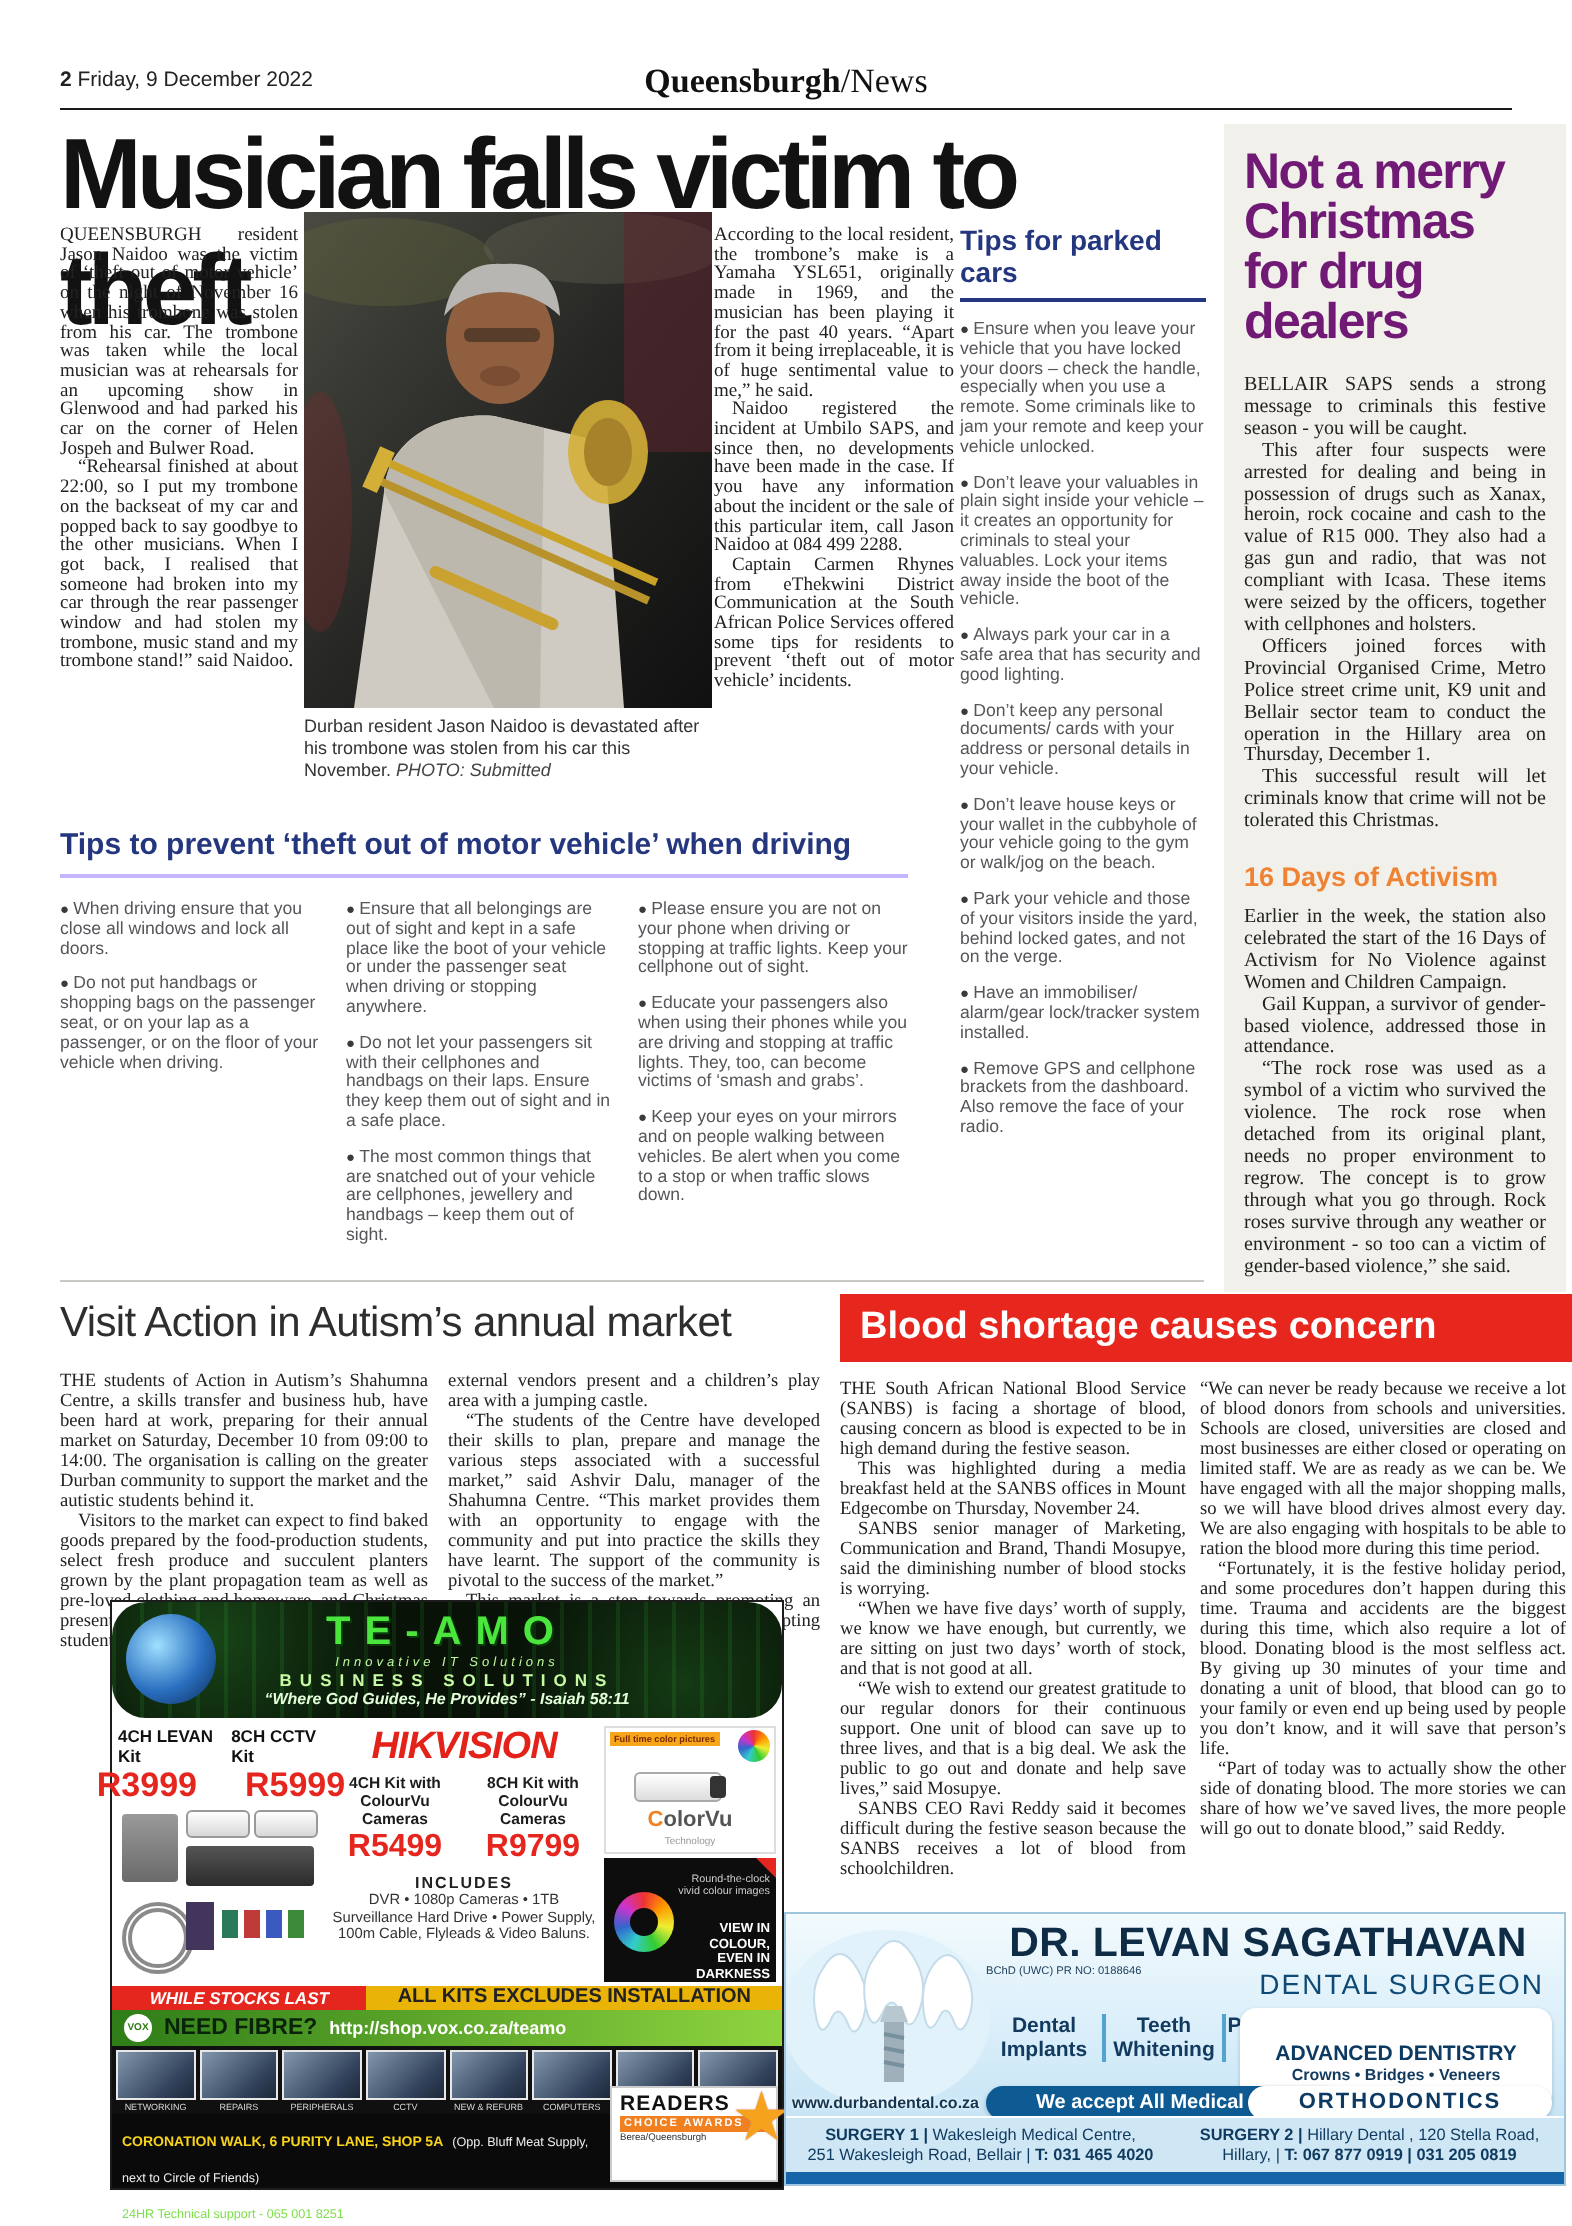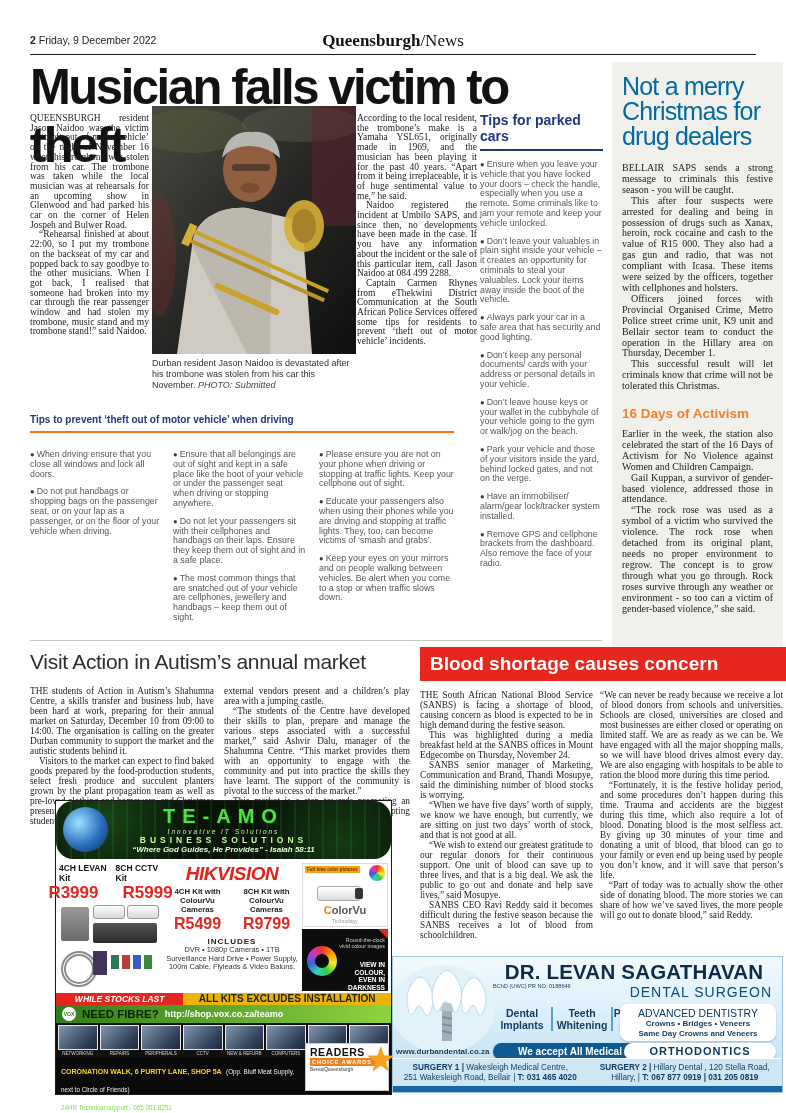--- a/index.html
+++ b/index.html
@@ -27,27 +27,27 @@
   .sp{margin:0;font-size:10px;line-height:10.9px;text-align:justify;color:#222;}
   .sp + .sp{text-indent:9px;}
 
   
   .tip{margin:0 0 8px 0;font-family:"Liberation Sans",sans-serif;font-size:8.8px;
        line-height:9.8px;color:#55565a;}
   .tip::before{content:"● ";color:#3a3a3a;font-size:7.5px;}
 
   .tips-head{font-family:"Liberation Sans",sans-serif;font-weight:900;font-size:14px;
              color:#23367e;padding-bottom:5px;border-bottom:2px solid #23367e;margin-bottom:9px;}
-  .drive-head{font-family:"Liberation Sans",sans-serif;font-weight:900;font-size:10px;
-              color:#23367e;padding-bottom:6px;border-bottom:2px solid #f97316;}
+  .drive-head{font-family:"Liberation Sans",sans-serif;font-weight:900;font-size:15px;
+              color:#23367e;padding-bottom:6px;border-bottom:2px solid #c4b5fd;}
 
   
   .sidebar{background:#f1f0ea;padding:12px 10px;}
-  .sb-head{font-family:"Liberation Sans",sans-serif;font-weight:400;font-size:25px;
-           line-height:25px;letter-spacing:-.8px;color:#0369a1;margin:0 0 14px 0;}
+  .sb-head{font-family:"Liberation Sans",sans-serif;font-weight:700;font-size:25px;
+           line-height:25px;letter-spacing:-.8px;color:#701a75;margin:0 0 14px 0;}
   .activism-head{font-family:"Liberation Sans",sans-serif;font-weight:900;font-size:13.5px;
                  color:#f08233;margin:14px 0 8px 0;}
 
   .autism-head{font-family:"Liberation Sans",sans-serif;font-weight:400;font-size:21px;
                color:#2e2e2e;letter-spacing:-.3px;}
   .blood-banner{background:#e7261e;color:#fff;font-family:"Liberation Sans",sans-serif;
                 font-weight:600;font-size:19px;line-height:34px;padding-left:10px;}
   .caption{font-family:"Liberation Sans",sans-serif;font-size:9px;line-height:11px;color:#333;}
   .caption i{color:#444;}
   .thin-rule{border-bottom:1px solid #c8c8c4;}
@@ -98,21 +98,21 @@
 
   
   .dental{background:linear-gradient(180deg,#f2fafd 0%,#d9eefa 45%,#b9dcf0 100%);
           border:1px solid #9fc6dd;font-family:"Liberation Sans",sans-serif;position:relative;overflow:hidden;}
   .doc-name{font-weight:900;font-size:20.5px;color:#0e2c46;letter-spacing:.2px;}
   .doc-cred{font-size:5.6px;color:#23435e;}
   .doc-title{font-weight:400;font-size:14px;color:#0e4a75;letter-spacing:1px;}
   .svc-cell{flex:1;text-align:center;font-weight:900;font-size:10.5px;line-height:12px;color:#113a5e;}
   .svc-cell + .svc-cell{border-left:2px solid #53a3cf;}
   .adv-box{background:#fff;border-radius:8px;text-align:center;padding:3px 2px;box-shadow:0 1px 2px rgba(20,60,90,.25);}
-  .adv-title{font-weight:400;font-size:10.5px;color:#0d3a62;}
+  .adv-title{font-weight:700;font-size:10.5px;color:#0d3a62;margin-top:14px;}
   .adv-line{font-weight:800;font-size:8px;color:#123a5e;line-height:9.5px;}
   .pill-navy{background:#0e5a93;border-radius:9px;color:#fff;font-weight:900;font-size:10px;
         text-align:center;line-height:17px;box-shadow:0 1px 2px rgba(20,60,90,.3);}
   .pill-white{background:#fff;border-radius:9px;color:#0d3a62;font-weight:900;font-size:11px;
         text-align:center;line-height:17px;letter-spacing:1px;box-shadow:0 1px 2px rgba(20,60,90,.25);}
   .dent-web{font-weight:900;font-size:8px;color:#14344f;text-shadow:0 0 2px #fff;}
   .surg-strip{position:absolute;left:0;right:0;bottom:6px;height:27px;background:#cfe6f4;
        border-top:1px solid #fff;display:flex;align-items:center;}
   .surg{flex:1;text-align:center;font-size:8.2px;line-height:10px;color:#0e3a5f;}
   .surg b{font-weight:900;}

